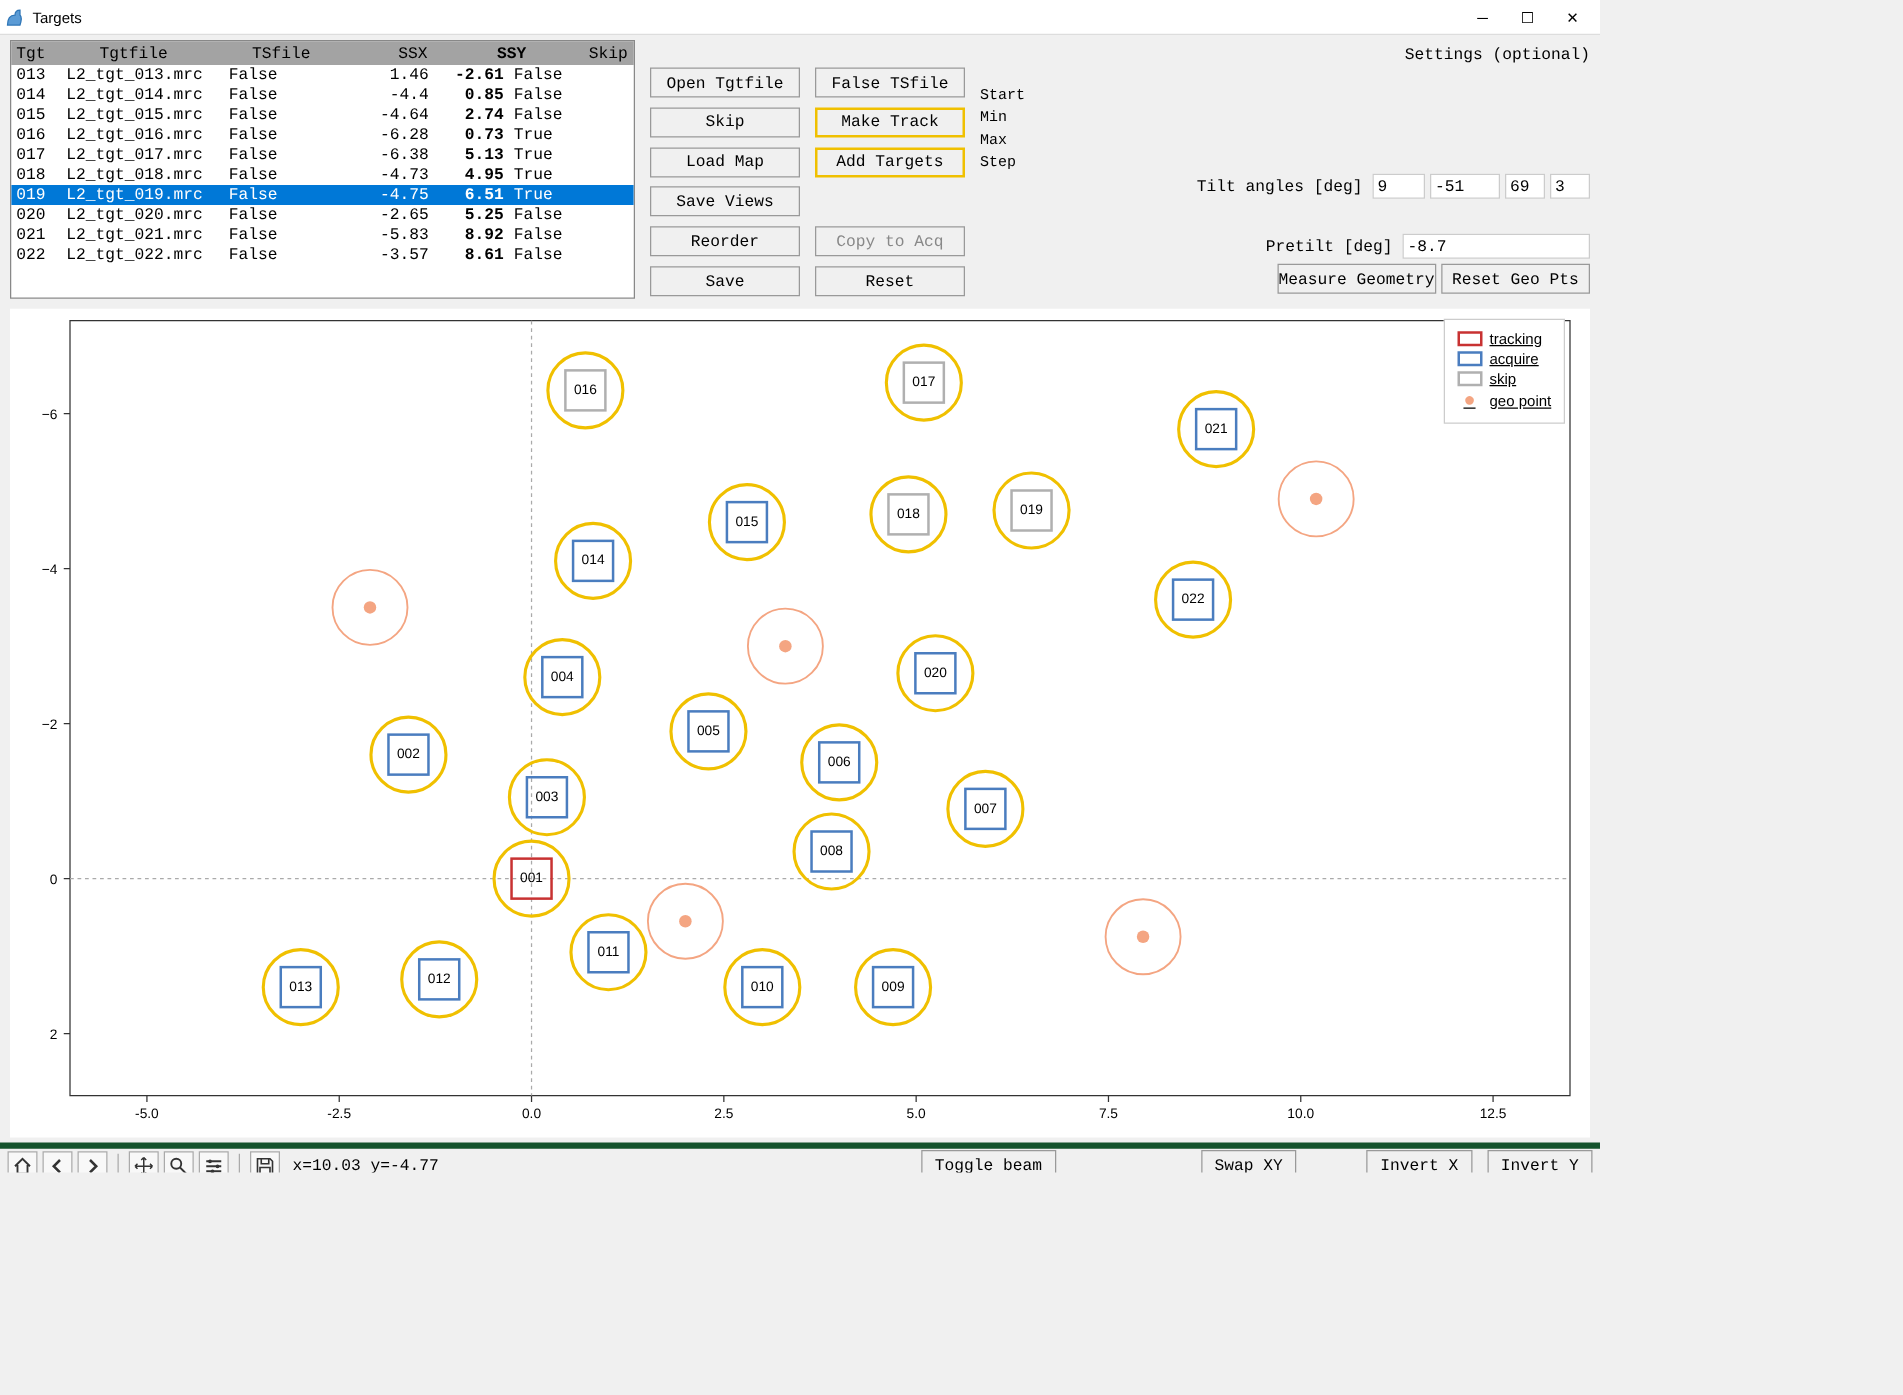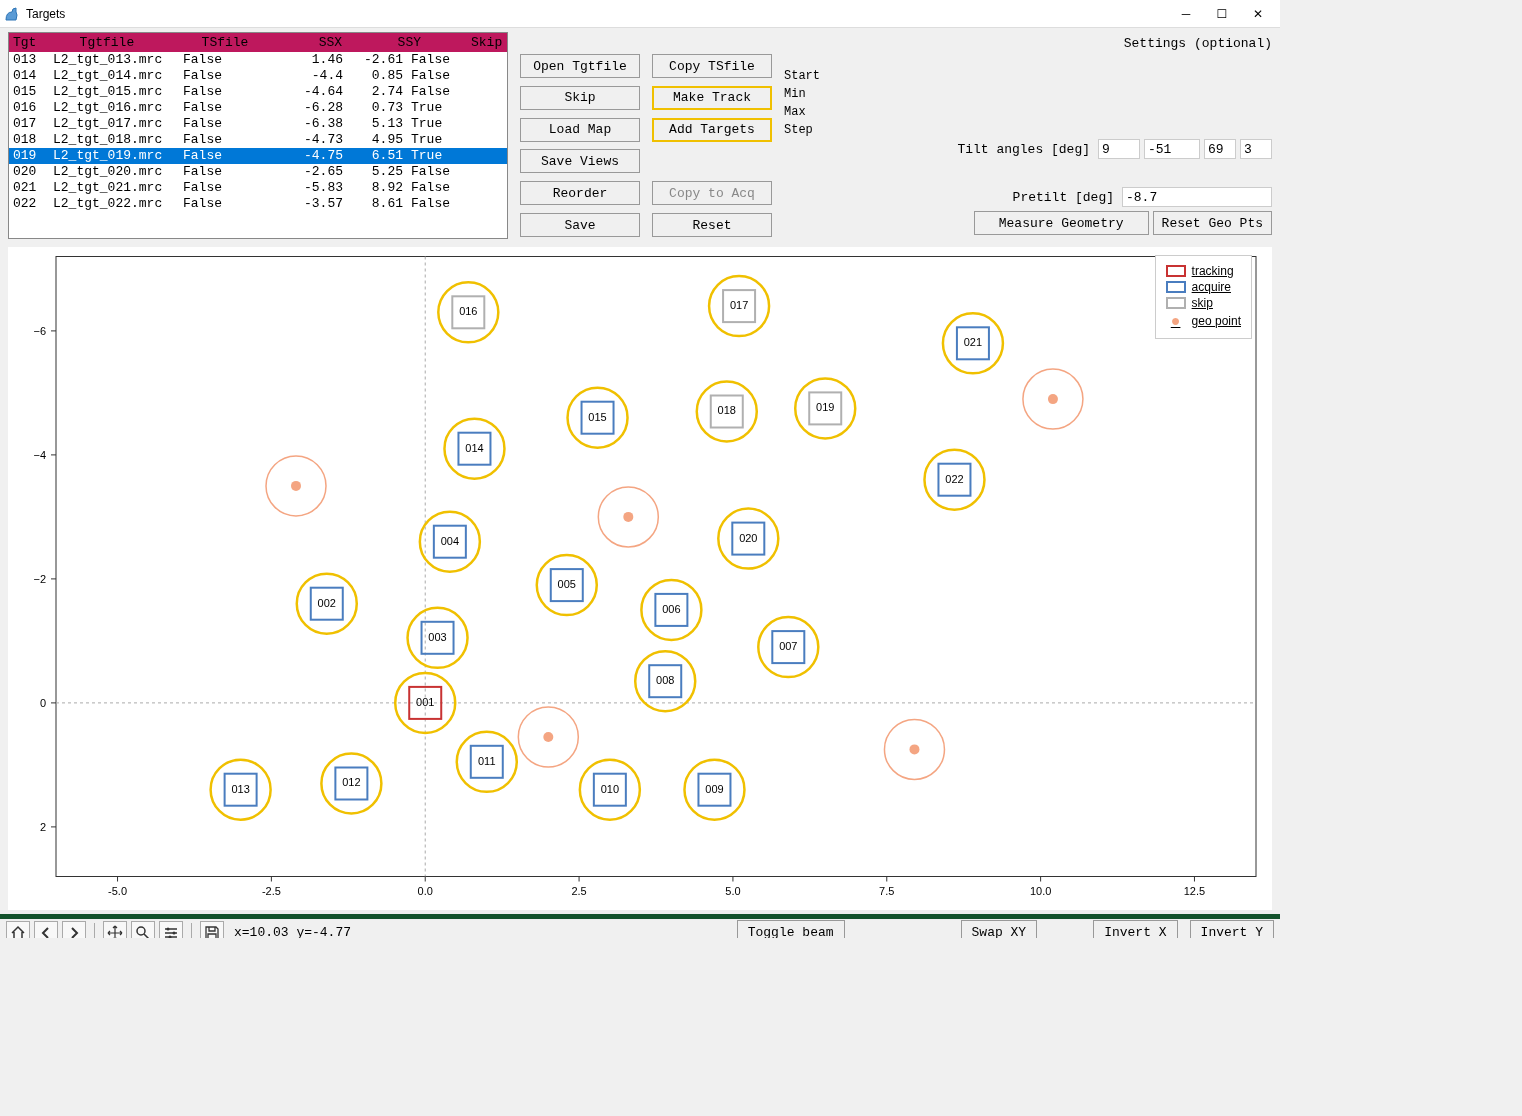--- a/index.html
+++ b/index.html
@@ -5,29 +5,29 @@
 * { box-sizing: border-box; margin: 0; padding: 0; }
 body { font-family: 'Segoe UI', Tahoma, sans-serif; font-size: 12px; background: #f0f0f0; width: 1280px; height: 938px; overflow: hidden; }
 .titlebar { height: 28px; background: #fff; display: flex; align-items: center; padding: 0 4px; border-bottom: 1px solid #ddd; }
 .titlebar-icon { width: 16px; height: 16px; margin-right: 6px; }
 .titlebar-title { flex: 1; font-size: 12px; }
 .titlebar-btns { display: flex; }
 .titlebar-btn { width: 36px; height: 24px; display: flex; align-items: center; justify-content: center; cursor: pointer; }
 .main { display: flex; flex-direction: column; height: calc(100% - 28px); }
 .toprow { display: flex; padding: 4px 8px; gap: 12px; background: #f0f0f0; }
 .table-container { width: 500px; background: #fff; border: 1px solid #888; font-family: 'Courier New', monospace; font-size: 13px; }
-.table-header { display: flex; padding: 2px 4px; background: #be185d; font-weight: normal; gap: 42px; }
+.table-header { display: flex; padding: 2px 4px; background: #a3a3a3; font-weight: normal; gap: 42px; }
 .table-body { max-height: 170px; overflow-y: auto; }
 .table-row { display: flex; padding: 0 4px; line-height: 16px; cursor: pointer; }
 .table-row.selected { background: #0078d7; color: #fff; }
 .col-tgt { width: 40px; }
 .col-tgtfile { width: 130px; }
 .col-tsfile { width: 100px; }
 .col-ssx { width: 60px; text-align: right; }
-.col-ssy { width: 60px; text-align: right; }
+.col-ssy { width: 60px; text-align: right; font-weight: bold; }
 .col-skip { width: 60px; padding-left: 8px; }
 .button-grid { display: grid; grid-template-columns: 120px 120px; gap: 6px 12px; padding-top: 22px; }
 .btn { background: #f0f0f0; border: 1px solid #999; padding: 4px 8px; font-family: 'Courier New', monospace; font-size: 13px; cursor: pointer; text-align: center; height: 24px; display: flex; align-items: center; justify-content: center; }
 .btn.highlight { border: 2px solid #f0c000; }
 .btn.disabled { color: #888; }
 .settings { flex: 1; padding-top: 4px; font-family: 'Courier New', monospace; font-size: 13px; }
 .settings-title { text-align: right; margin-bottom: 18px; }
 .settings-row { display: flex; align-items: center; justify-content: flex-end; margin-bottom: 4px; gap: 4px; }
 .settings-label { margin-right: 4px; white-space: nowrap; }
 .settings-input { background: #fff; border: 1px solid #ccc; padding: 1px 3px; font-family: 'Courier New', monospace; font-size: 13px; height: 20px; }
@@ -160,21 +160,21 @@
             <span class="col-tsfile">False</span>
             <span class="col-ssx">-3.57</span>
             <span class="col-ssy">8.61</span>
             <span class="col-skip">False</span>
           </div>
         </div>
     </div>
 
     <div class="button-grid">
       <div class="btn">Open Tgtfile</div>
-      <div class="btn">Copy TSfile</div>
+      <div class="btn">False TSfile</div>
       <div class="btn">Skip</div>
       <div class="btn highlight">Make Track</div>
       <div class="btn">Load Map</div>
       <div class="btn highlight">Add Targets</div>
       <div class="btn">Save Views</div>
       <div></div>
       <div class="btn">Reorder</div>
       <div class="btn disabled">Copy to Acq</div>
       <div class="btn">Save</div>
       <div class="btn">Reset</div>
@@ -194,21 +194,21 @@
         <input class="settings-input" style="width: 56px;" value="-51">
         <input class="settings-input" style="width: 32px;" value="69">
         <input class="settings-input" style="width: 32px;" value="3">
       </div>
       <div style="height:24px"></div>
       <div class="settings-row">
         <span class="settings-label">Pretilt [deg]</span>
         <input class="settings-input" style="width: 150px;" value="-8.7">
       </div>
       <div class="settings-row">
-        <div class="btn" style="width:auto;padding:4px 24px">Measure Geometry</div>
+        <div class="btn" style="width:auto;padding:4px 0">Measure Geometry</div>
         <div class="btn" style="width:auto;padding:4px 8px">Reset Geo Pts</div>
       </div>
     </div>
   </div>
 
   <div class="plot-area">
     <svg class="plot-svg" id="plot-svg" viewBox="0 0 1264 660">
         <rect x="48" y="8" width="1200" height="620" fill="none" stroke="#333"></rect>
         <line class="dashed" x1="417.2307692307692" y1="8" x2="417.2307692307692" y2="628"></line>
         <line class="dashed" x1="48" y1="454.4" x2="1248" y2="454.4"></line>

